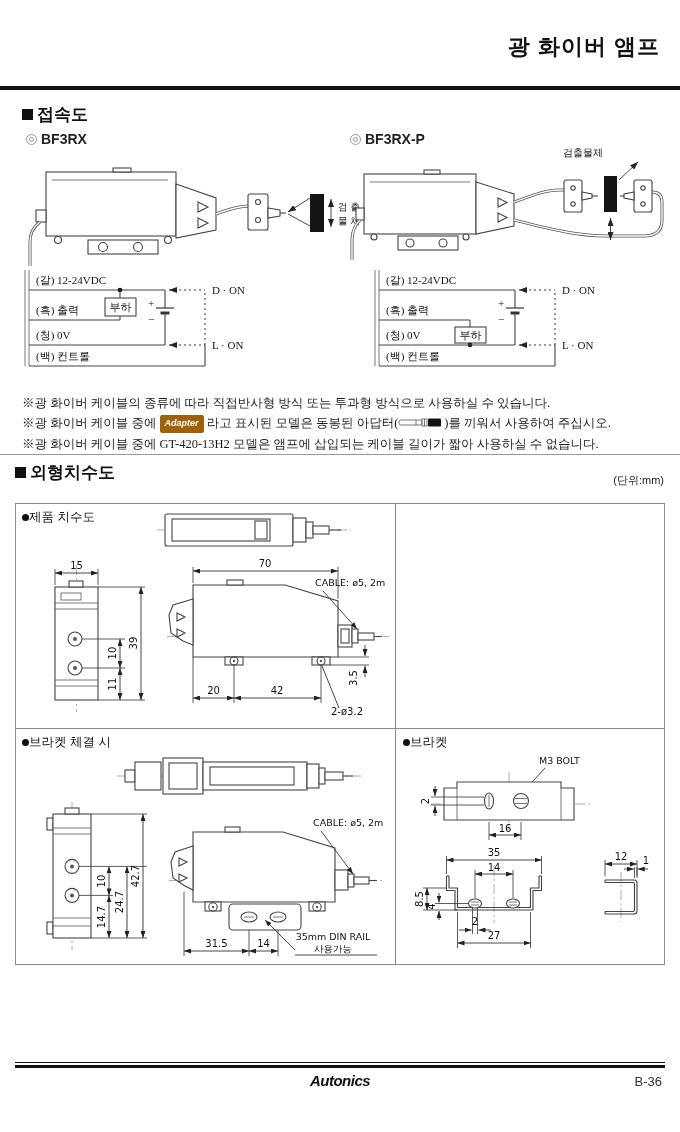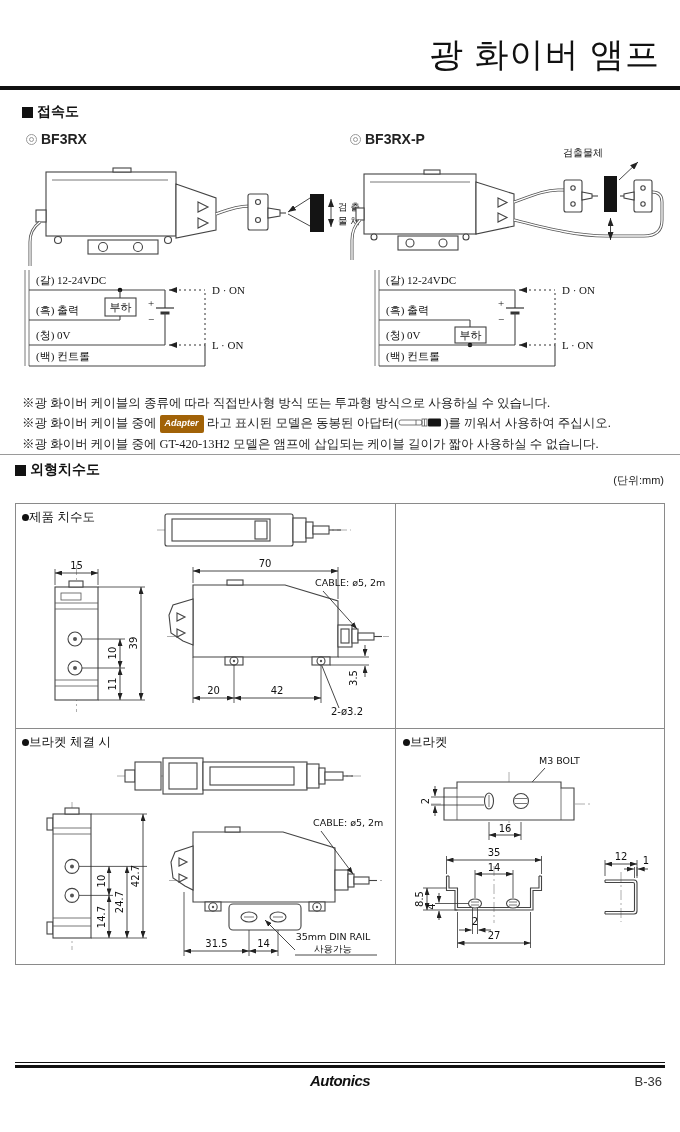--- a/index.html
+++ b/index.html
@@ -1,22 +1,22 @@
 <!DOCTYPE html>
 <html><head>
 <meta charset="utf-8">
 <style>
   html,body{margin:0;padding:0;background:#fff;}
   .page{position:relative;width:680px;height:1132px;background:#fff;overflow:hidden;
         font-family:"Liberation Sans","DejaVu Sans",sans-serif;color:#111;}
   .abs{position:absolute;}
-  .page-title{font-size:34px;font-weight:normal;letter-spacing:1px;}
+  .page-title{font-size:22px;font-weight:bold;letter-spacing:1px;}
   .rule-thick{background:#111;}
   .rule-thin{background:#9a9a9a;}
-  .sec-title{font-size:14px;font-weight:bold;display:flex;align-items:center;gap:4px;text-align:right;}
+  .sec-title{font-size:17px;font-weight:bold;display:flex;align-items:center;gap:4px;text-align:right;}
   .sq{width:11px;height:11px;background:#111;display:inline-block;}
   .model-title{font-size:14px;font-weight:bold;display:flex;align-items:center;gap:4px;color:#222;}
   .dcirc{width:11px;height:11px;border:1.5px solid #9a9a9a;border-radius:50%;display:flex;align-items:center;justify-content:center;box-sizing:border-box;}
   .dcirc i{width:5px;height:5px;border:1px solid #9a9a9a;border-radius:50%;display:block;box-sizing:border-box;}
   .notes{display:flex;flex-direction:column;gap:4px;font-family:"Liberation Serif","DejaVu Serif",serif;
          font-size:12.5px;color:#1c1c1c;line-height:15px;}
   .badge{display:inline-block;background:#a16207;color:#fff;font-family:"Liberation Sans",sans-serif;
          font-style:italic;font-weight:bold;font-size:9px;padding:1px 5px 2px;border-radius:2px;vertical-align:1px;}
   .unit{font-size:11px;color:#222;}
   .cell-label{font-size:12.5px;color:#111;display:flex;align-items:center;gap:0;}

